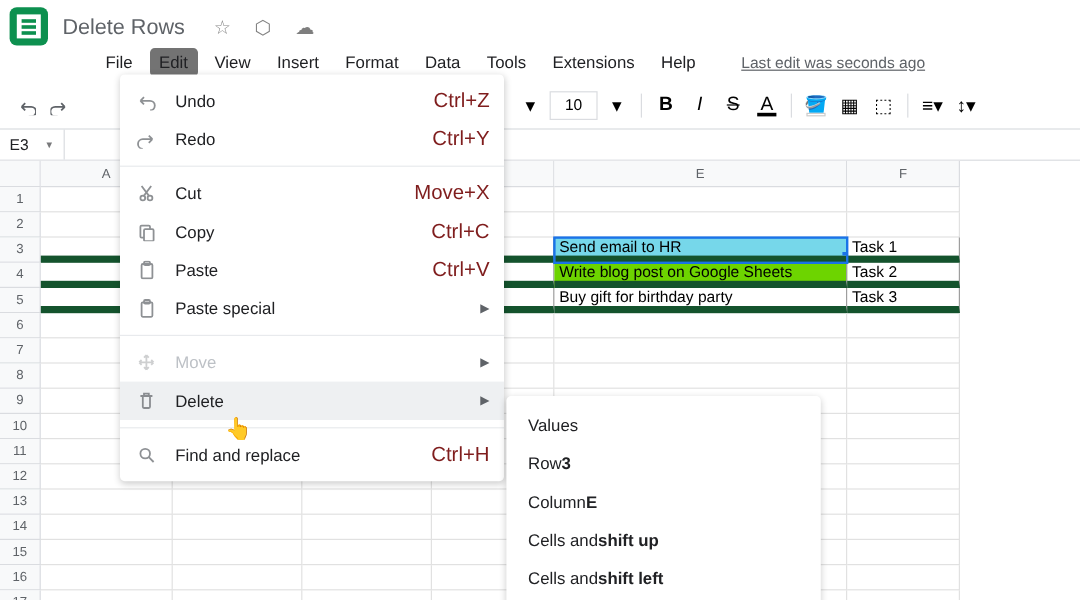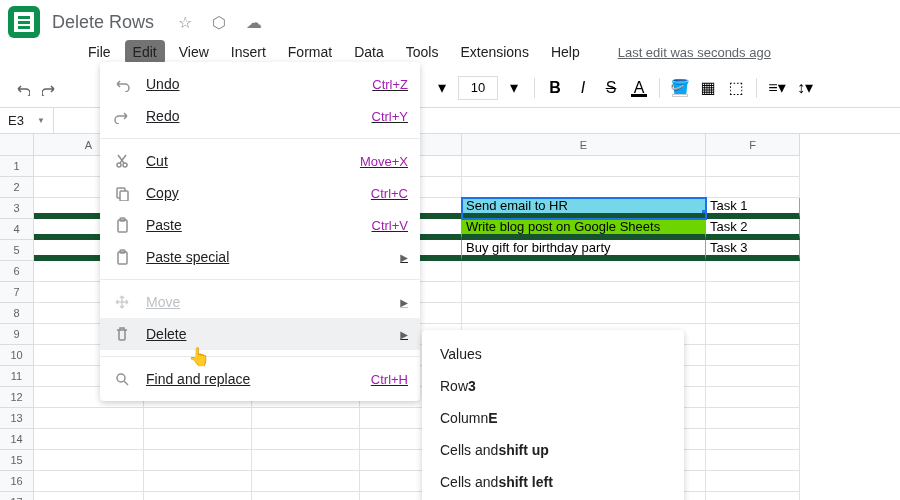--- a/index.html
+++ b/index.html
@@ -45,27 +45,27 @@
 
 .data-row .cell { border-right: 1px solid #9e9e9e; border-bottom: 6px solid #14532d; }
 .data-row .cell.col-D { border-left: 1px solid #9e9e9e; justify-content: center; }
 .checkbox { width: 13px; height: 13px; border: 1.5px solid #5f6368; border-radius: 2px; }
 .e-cyan { background: #76d7ea; }
 .e-green { background: #6dd400; }
 .selected-cell { outline: 2px solid #1a73e8; outline-offset: -1px; position: relative; }
 .selected-cell::after { content: ''; position: absolute; right: -3px; bottom: -3px; width: 6px; height: 6px; background: #1a73e8; }
 
 .context-menu { position: absolute; top: 62px; left: 100px; width: 320px; background: #fff; border-radius: 4px; box-shadow: 0 2px 6px rgba(0,0,0,0.2); padding: 6px 0; z-index: 10; }
-.cm-item { display: flex; align-items: center; height: 32px; padding: 0 12px; font-size: 14px; color: #202124; cursor: pointer; text-decoration: underline; }
+.cm-item { display: flex; align-items: center; height: 32px; padding: 0 12px; font-size: 14px; color: #202124; cursor: pointer; }
 .cm-item.hover { background: #eef0f2; }
 .cm-item.disabled { color: #bdc1c6; cursor: default; }
 .cm-icon { width: 20px; height: 20px; margin-right: 14px; opacity: 0.7; display: flex; align-items: center; justify-content: center; }
 .cm-item.disabled .cm-icon { opacity: 0.3; }
 .cm-text { flex: 1; }
-.cm-shortcut { font-size: 13px; color: #a21caf; }
+.cm-shortcut { font-size: 17px; color: #7f1d1d; }
 .cm-arrow { font-size: 10px; color: #5f6368; }
 .cm-sep { height: 1px; background: #e8eaed; margin: 6px 0; }
 
 .submenu { position: absolute; top: 330px; left: 422px; width: 262px; background: #fff; border-radius: 4px; box-shadow: 0 2px 6px rgba(0,0,0,0.2); padding: 8px 0; z-index: 11; }
 .sm-item { height: 32px; padding: 0 18px; font-size: 14px; color: #202124; display: flex; align-items: center; cursor: pointer; }
 .bold { font-weight: 600; }
 
 .cursor { position: absolute; top: 346px; left: 188px; z-index: 20; font-size: 18px; pointer-events: none; }
 
 svg { width: 16px; height: 16px; stroke: #5f6368; stroke-width: 1.5; fill: none; }

